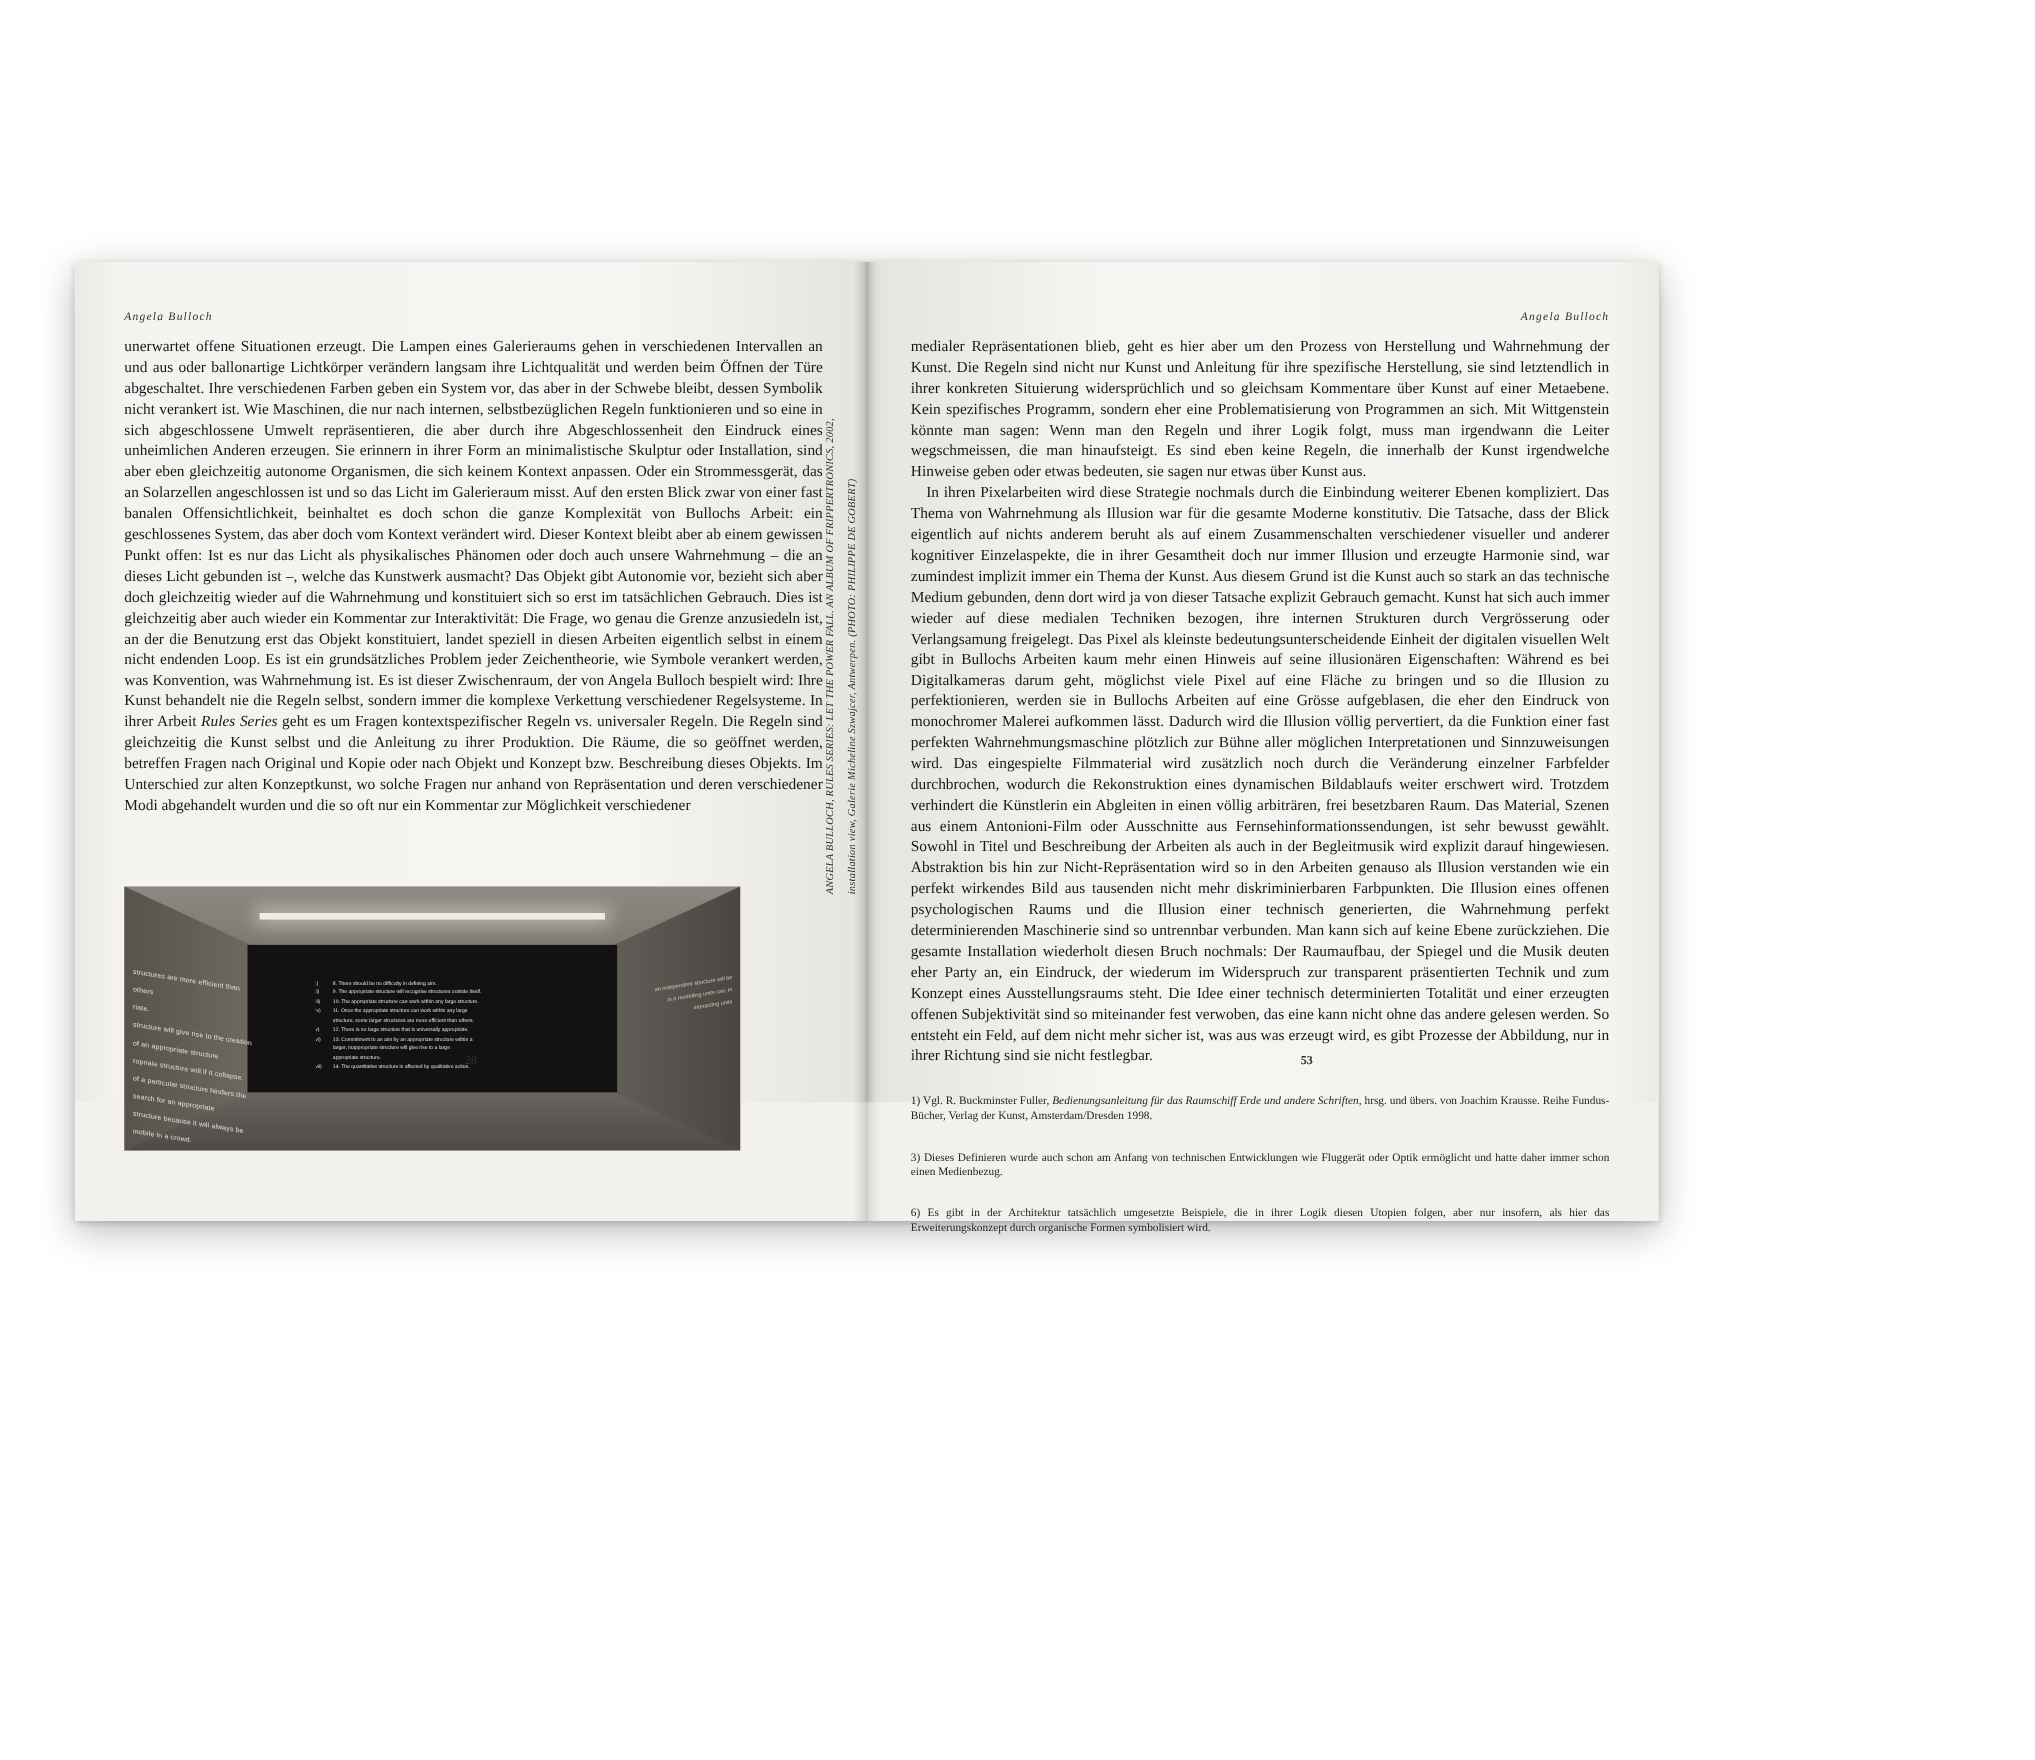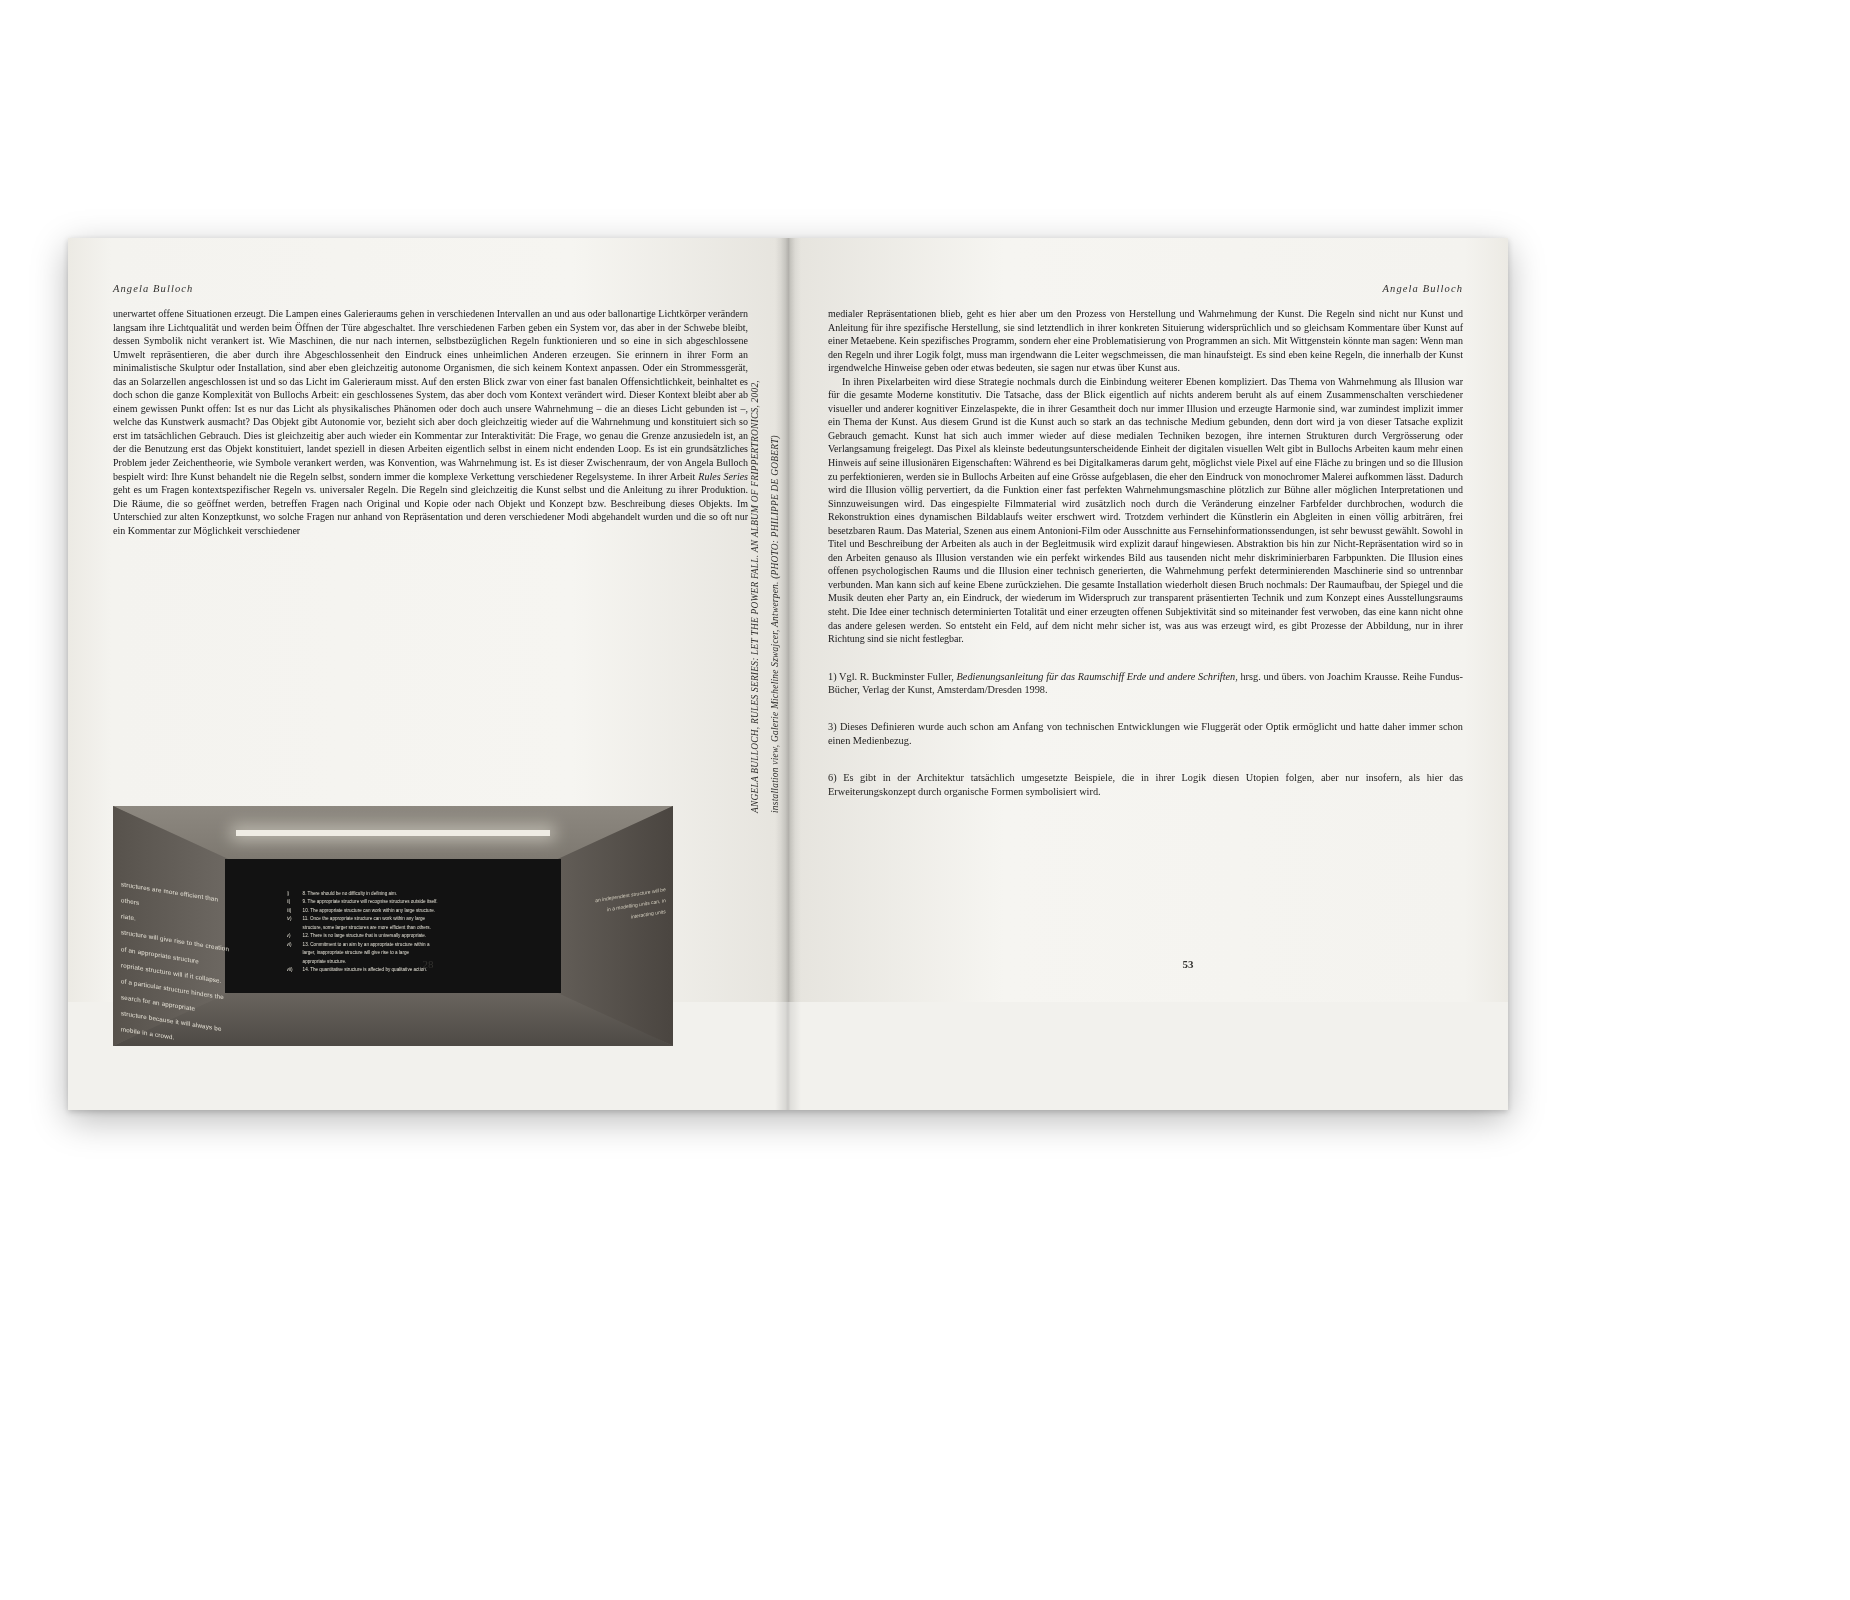--- a/index.html
+++ b/index.html
@@ -57,21 +57,21 @@
     font-style: italic;
     font-size: 10.5px;
     letter-spacing: 1.1px;
     color: #31302e;
     margin-bottom: 13px;
   }
   .rh-left { text-align: left; }
   .rh-right { text-align: right; }
 
   .body-col {
-    font-size: 10px;
+    font-size: 14px;
     line-height: 1.355;
     text-align: justify;
     color: #17171a;
     hyphens: auto;
   }
   .body-col p {
     margin: 0;
   }
   .body-col p + p {
     text-indent: 14px;

